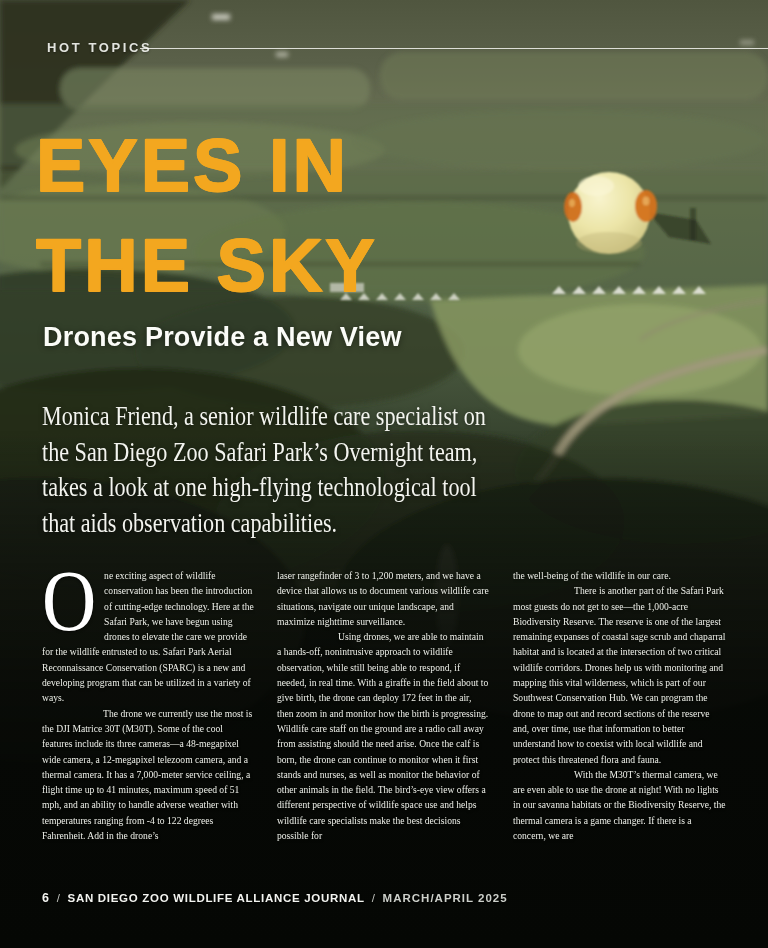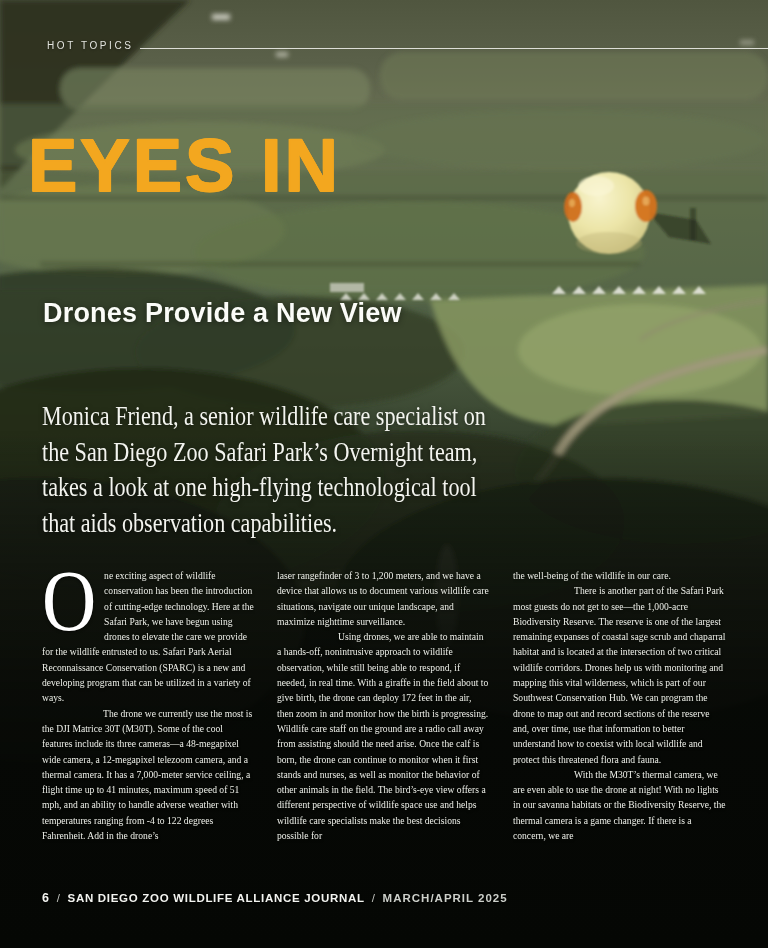--- a/index.html
+++ b/index.html
@@ -1,26 +1,26 @@
 <!DOCTYPE html>
 <html><head>
 <meta charset="utf-8">
 <style>
   html,body{margin:0;padding:0;}
   body{width:768px;height:948px;background:#0a0c09;overflow:hidden;}
   .page{position:relative;width:768px;height:948px;overflow:hidden;font-family:"Liberation Sans",sans-serif;}
   .bg{position:absolute;left:0;top:0;width:768px;height:948px;display:block;}
 
-  .kicker{position:absolute;left:47px;top:40px;color:#ECEEE9;font-size:10px;letter-spacing:2.6px;font-weight:400;opacity:.95;text-shadow:0 1px 3px rgba(0,0,0,.4);}
+  .kicker{position:absolute;left:47px;top:40px;color:#ECEEE9;font-size:13px;letter-spacing:2.6px;font-weight:700;opacity:.95;text-shadow:0 1px 3px rgba(0,0,0,.4);}
   .kicker-rule{position:absolute;left:140px;right:0;top:48px;height:1px;background:rgba(250,250,247,.82);}
 
-  .title{position:absolute;left:28px;top:116px;color:#F3A71F;font-weight:700;font-size:74px;line-height:100px;letter-spacing:3px;
+  .title{position:absolute;left:36px;top:116px;color:#F3A71F;font-weight:700;font-size:74px;line-height:100px;letter-spacing:3px;
          -webkit-text-stroke:1.6px #F3A71F;
          text-shadow:.6px 0 #F3A71F,-.6px 0 #F3A71F,0 .6px #F3A71F,0 -.6px #F3A71F;}
-  .subtitle{position:absolute;left:43px;top:295px;color:#FBFCF8;font-weight:700;font-size:27px;line-height:36px;letter-spacing:.2px;text-shadow:0 1px 6px rgba(0,0,0,.45);}
+  .subtitle{position:absolute;left:43px;top:319px;color:#FBFCF8;font-weight:700;font-size:27px;line-height:36px;letter-spacing:.2px;text-shadow:0 1px 6px rgba(0,0,0,.45);}
   .intro{position:absolute;left:42px;top:399px;color:#F3F4EF;font-family:"Liberation Serif",serif;font-weight:400;font-size:27px;line-height:35.5px;transform:scaleX(.82);transform-origin:0 0;white-space:nowrap;text-shadow:0 1px 6px rgba(0,0,0,.5);}
 
   .col{position:absolute;top:568px;width:244px;height:324px;overflow:hidden;transform:scaleX(.873);transform-origin:0 0;
        color:#EFF1EA;font-family:"Liberation Serif",serif;font-size:11px;line-height:15.3px;text-shadow:0 1px 3px rgba(0,0,0,.6);}
   .col1{left:42px}.col2{left:277px}.col3{left:513px}
   .col p{margin:0;}
   .col p.indent{text-indent:70px;}
   .dropcap{float:left;font-family:"Liberation Serif",serif;font-size:86px;line-height:58px;padding:4px 9px 0 0;color:#FFFFFF;}
 
   .footer{position:absolute;left:42px;top:891px;display:flex;align-items:baseline;gap:7px;color:#F3F4F0;font-size:11.5px;letter-spacing:.7px;text-shadow:0 1px 2px rgba(0,0,0,.6);}
@@ -121,20 +121,21 @@
     </g>
 
     <rect x="0" y="430" width="768" height="518" fill="url(#fade)"></rect>
   </svg>
 
   <div class="kicker">HOT TOPICS</div>
   <div class="kicker-rule"></div>
 
   <div class="title">
     <div>EYES IN</div>
+    <div>THE SKY</div>
   </div>
   <div class="subtitle">
     <div>Drones Provide a New View</div>
   </div>
   <div class="intro">
     <div>Monica Friend, a senior wildlife care specialist on</div>
     <div>the San Diego Zoo Safari Park’s Overnight team,</div>
     <div>takes a look at one high-flying technological tool</div>
     <div>that aids observation capabilities.</div>
   </div>

